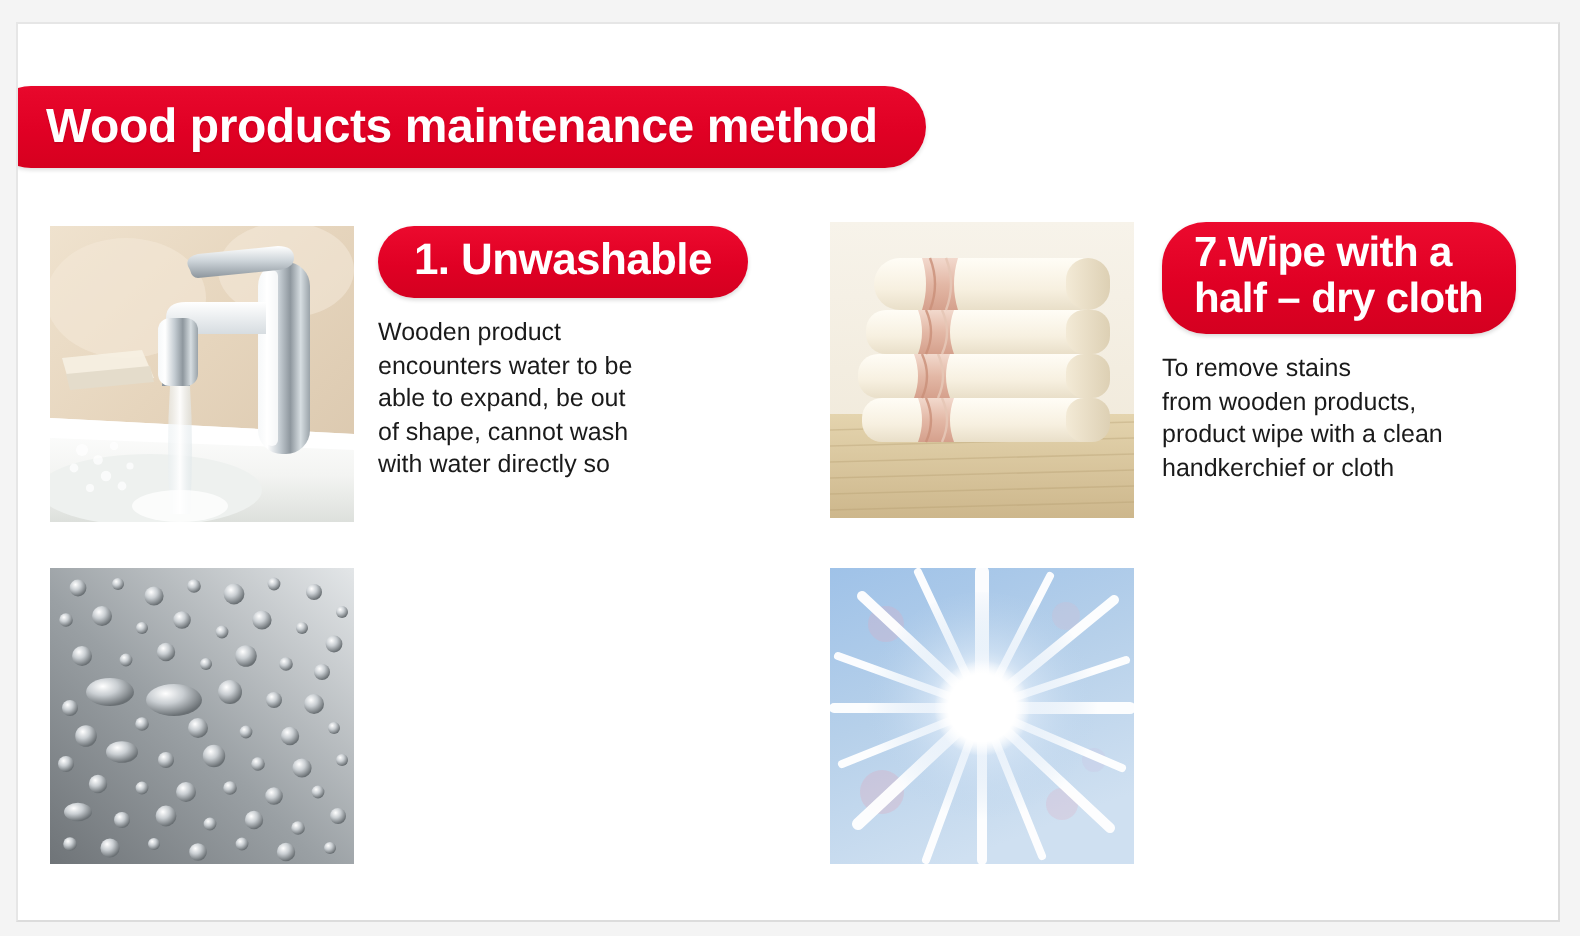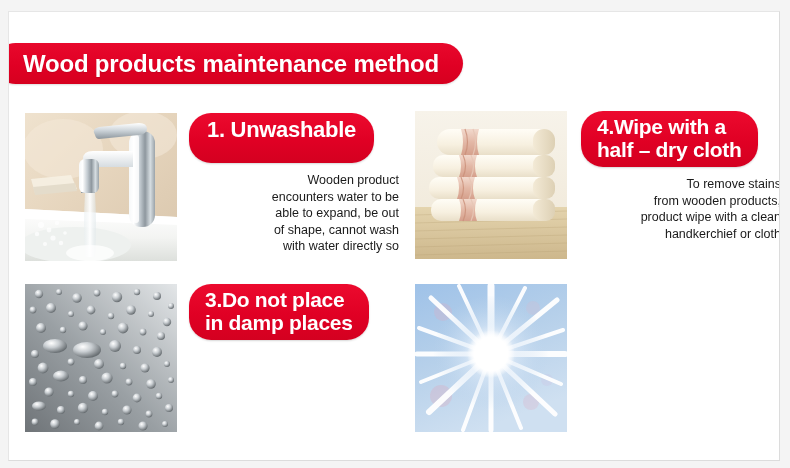--- a/index.html
+++ b/index.html
@@ -79,21 +79,21 @@
     top: 0;
     width: 210px;
   }
   .pill {
     display: inline-block;
     background: linear-gradient(180deg, #ec0a2e 0%, #e00024 55%, #d40020 100%);
     border-radius: 22px;
     color: #ffffff;
     font-weight: bold;
     box-shadow: 0 1px 2px rgba(0,0,0,0.16);
-    padding: 3px 18px 20px 18px;
+    padding: 3px 18px 6px 18px;
     white-space: pre-line;
   }
   .pill.one-line {
     font-size: 22px;
     line-height: 27px;
     letter-spacing: -0.3px;
   }
   .pill.two-line {
     font-size: 21px;
     line-height: 23px;
@@ -101,21 +101,21 @@
     padding: 4px 16px 6px 16px;
   }
   .desc {
     margin-top: 9px;
     font-size: 12.5px;
     line-height: 16.5px;
     color: #1a1a1a;
     white-space: pre-line;
     font-family: "Liberation Sans", sans-serif;
   }
-  .desc.center { text-align: right; }
+  .desc.center { text-align: left; }
   .desc.left   { text-align: left; }
 
   
   #tip-1 { left: 16px;  top: 101px; }
   #tip-2 { left: 406px; top: 99px;  }
   #tip-3 { left: 16px;  top: 272px; }
   #tip-4 { left: 406px; top: 272px; }
 
   #tip-2 .body { width: 200px; left: 166px; }
   #tip-4 .body { width: 200px; left: 166px; }
@@ -281,21 +281,21 @@
           <g>
             <rect x="22" y="18" width="116" height="26" rx="13" fill="url(#twG)"></rect>
             <rect x="118" y="18" width="22" height="26" rx="11" fill="url(#twEnd)"></rect>
             <path d="M46 18 q4 13 0 26 l18 0 q-4 -13 0 -26 z" fill="url(#bandG)"></path>
             <path d="M50 18 q5 13 0 26" stroke="#c98e78" stroke-width="1.2" fill="none" opacity="0.8"></path>
             <path d="M58 18 q5 13 0 26" stroke="#e6c6b6" stroke-width="1.2" fill="none" opacity="0.9"></path>
           </g>
         </svg>
       </div>
       <div class="body">
-        <div class="pill two-line">4.Wipe with a
+        <div class="pill two-line">7.Wipe with a
 half – dry cloth</div>
         <div class="desc center">To remove stains
 from wooden products,
 product wipe with a clean
 handkerchief or cloth</div>
       </div>
     </div>
 
     <div class="tip" id="tip-3">
       <div class="thumb">
@@ -373,22 +373,20 @@
               <circle cx="30" cy="140" r="4.8"></circle>
             <circle cx="52" cy="138" r="3"></circle>
               <circle cx="74" cy="142" r="4.4"></circle>
             <circle cx="96" cy="138" r="3.2"></circle>
               <circle cx="118" cy="142" r="4.6"></circle>
             <circle cx="140" cy="140" r="3"></circle>
           </g>
         </svg>
       </div>
       <div class="body">
-        <div class="pill two-line">3.Do not place
-in damp places</div>
       </div>
     </div>
 
     <div class="tip" id="tip-4">
       <div class="thumb">
         <svg class="img-sun" viewBox="0 0 152 148" preserveAspectRatio="none">
           <defs>
             <linearGradient id="skyG" x1="0" y1="0" x2="0.4" y2="1">
               <stop offset="0%" stop-color="#9fc2e8"></stop>
               <stop offset="50%" stop-color="#b6d0ea"></stop>

